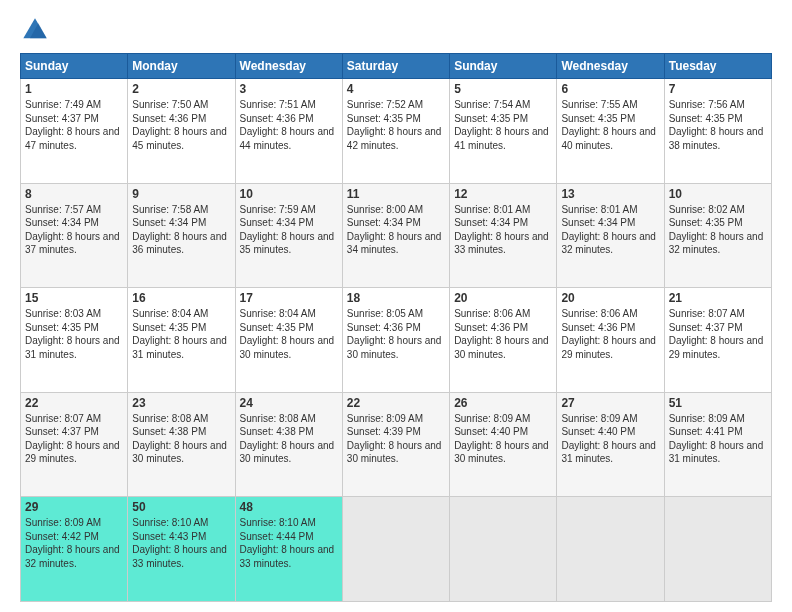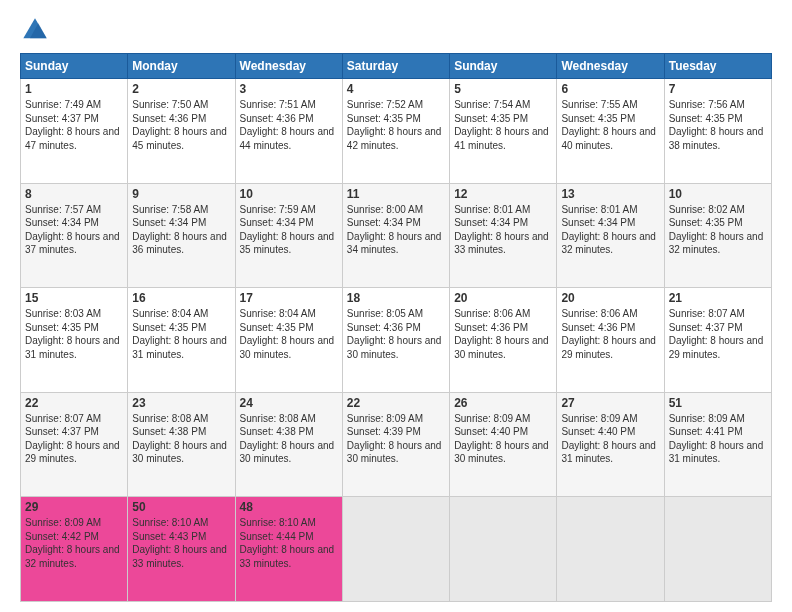--- a/index.html
+++ b/index.html
@@ -82,21 +82,21 @@
       padding: 3px 4px;
       font-size: 9px;
       color: #333;
       background: #fff;
       height: 85px;
     }
     .calendar tr:nth-child(even) td {
       background: #f5f5f5;
     }
     .calendar tr.last-row td {
-      background: #ec4899;
+      background: #5eead4;
     }
     .day-number {
       font-size: 12px;
       font-weight: bold;
       color: #333;
       display: block;
       margin-bottom: 2px;
     }
     .day-info {
       font-size: 10px;

